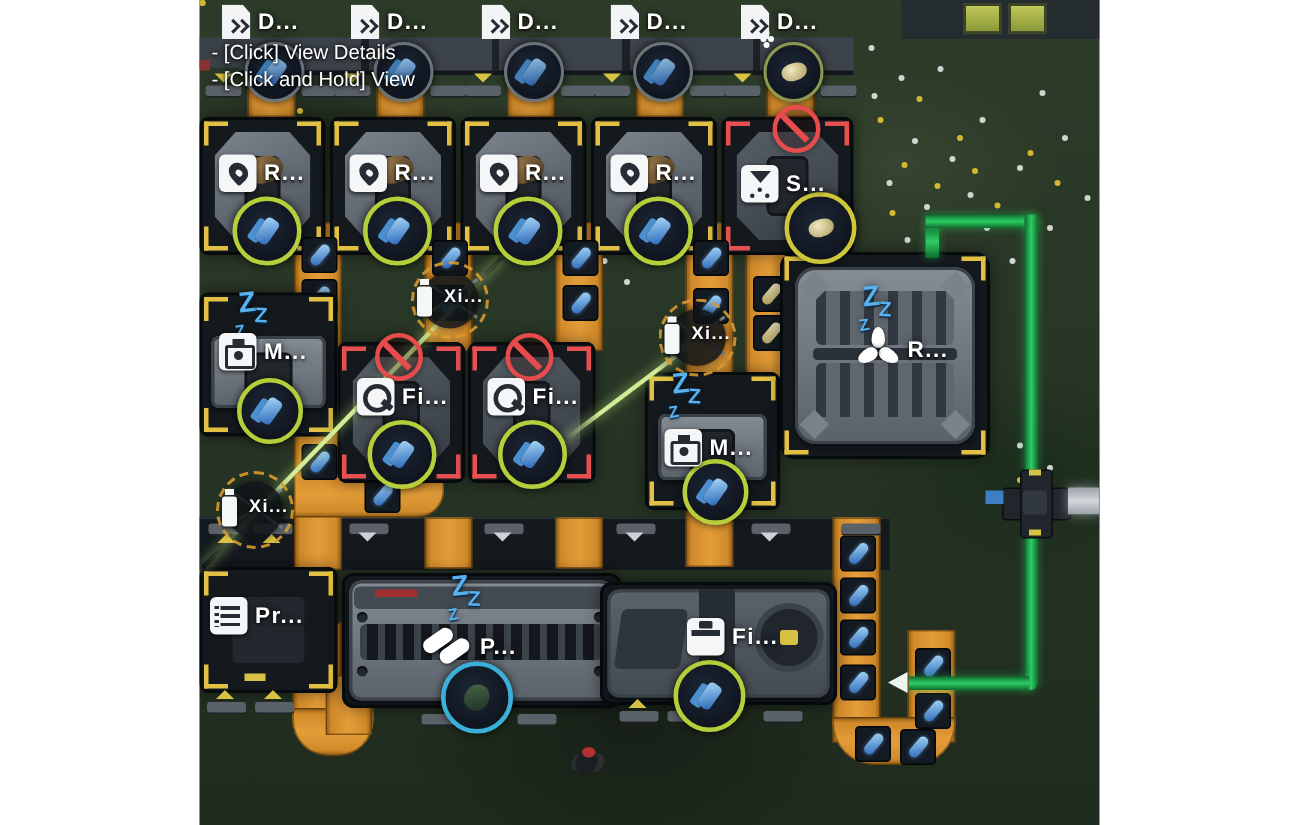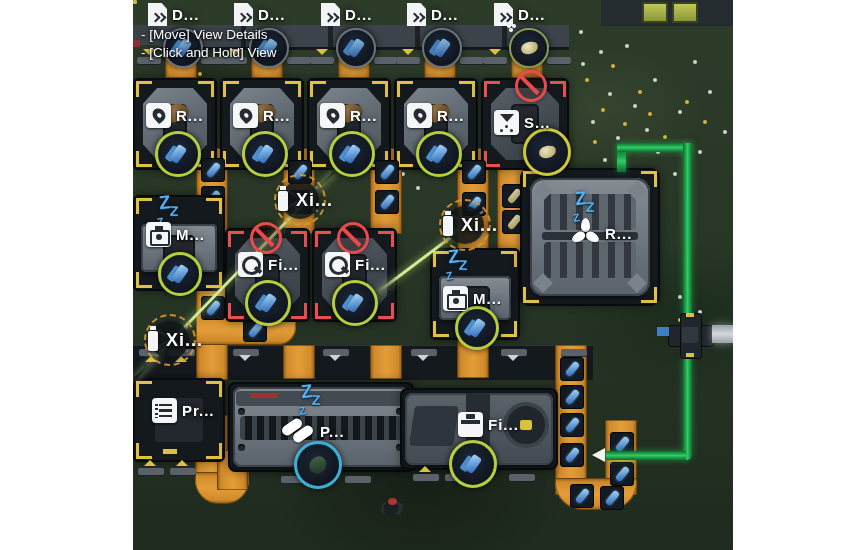--- a/index.html
+++ b/index.html
@@ -97,21 +97,21 @@
   
   .pole{position:absolute;width:52px;height:52px;z-index:6;}
   .pole .dash{position:absolute;inset:0;border:2px dashed #d89a30;border-radius:50%;opacity:.9;}
   .pole .hub{position:absolute;inset:7px;background:rgba(16,20,24,.88);border-radius:50%;
     box-shadow:0 0 6px rgba(0,0,0,.6);}
   .pole .arm{position:absolute;left:4px;top:24px;width:44px;height:2px;background:#8a9298;transform:rotate(-35deg);}
   .pole .arm.a2{transform:rotate(35deg);}
   .picon-body{position:absolute;left:4px;top:17px;width:10px;height:20px;background:#f4f6f8;border-radius:2px;
     box-shadow:0 1px 2px rgba(0,0,0,.8);}
   .picon-cap{position:absolute;left:6px;top:12px;width:6px;height:4px;background:#f4f6f8;}
-  .ptext{position:absolute;left:22px;top:16px;color:#fff;font-weight:700;font-size:18px;letter-spacing:1px;
+  .ptext{position:absolute;left:22px;top:16px;color:#fff;font-weight:700;font-size:12px;letter-spacing:1px;
     text-shadow:0 1px 2px rgba(0,0,0,.95),0 0 6px rgba(0,0,0,.7);}
   
   .tab{position:absolute;height:7px;background:#5a6168;border-radius:2px;z-index:4;box-shadow:0 1px 0 #1c2126;}
   .chv{position:absolute;width:0;height:0;border-left:6px solid transparent;border-right:6px solid transparent;z-index:5;}
   .chv.down{border-top:6px solid #d8c243;}
   .chv.up{border-bottom:6px solid #d8c243;}
   .chv.w{border-top-color:#ccd2d6;}
   .beam{position:absolute;height:3px;z-index:5;transform-origin:0 50%;
     background:linear-gradient(90deg,rgba(195,232,130,0),#d2ec96 30%,#d2ec96 70%,rgba(195,232,130,0));
     box-shadow:0 0 7px 1px rgba(190,230,120,.45);}
@@ -213,21 +213,21 @@
     </div>
     <div class="mlabel" style="left:361px;top:3px;">
       <div class="page">
           <i class="dmark"></i>
           <i class="dmark m2"></i>
         </div>
       <span class="mtext">D...</span>
     </div>
 
     <div class="tooltip" style="left:8px;top:26px;">
-      <div>- [Move] View Details</div>
+      <div>- [Click] View Details</div>
       <div>- [Click and Hold] View</div>
     </div>
 
     <div class="pad" style="left:0;top:78px;width:84px;height:92px;--bc:#e2c043;">
       <div class="oct"></div>
         <div class="core"></div>
       <div class="ore" style="left:30px;top:26px;"></div>
       <i class="brk tl"></i>
         <i class="brk tr"></i>
         <i class="brk bl"></i>
@@ -581,21 +581,21 @@
     <div class="belt" style="left:84px;top:450px;width:31px;height:40px;"></div>
 
     <div class="pad" style="left:0;top:378px;width:92px;height:84px;--bc:#e2c043;">
       <div class="core" style="inset:18px 20px;"></div>
       <div class="abs" style="left:30px;bottom:8px;width:14px;height:5px;background:#d8c243;"></div>
       <i class="brk tl"></i>
         <i class="brk tr"></i>
         <i class="brk bl"></i>
         <i class="brk br"></i>
     </div>
-    <div class="mlabel" style="left:19px;top:398px;">
+    <div class="mlabel" style="left:7px;top:398px;">
       <div class="micon">
           <i class="pspine"></i>
           <i class="plines"></i>
         </div>
       <span class="mtext">Pr...</span>
     </div>
 
     <div class="pad" style="left:95px;top:382px;width:186px;height:90px;border-radius:8px;">
       <div class="unit" style="left:5px;top:5px;width:176px;height:80px;border-radius:8px;"></div>
       <div class="abs" style="left:8px;top:9px;width:170px;height:15px;background:#434a52;border-radius:4px;"></div>

